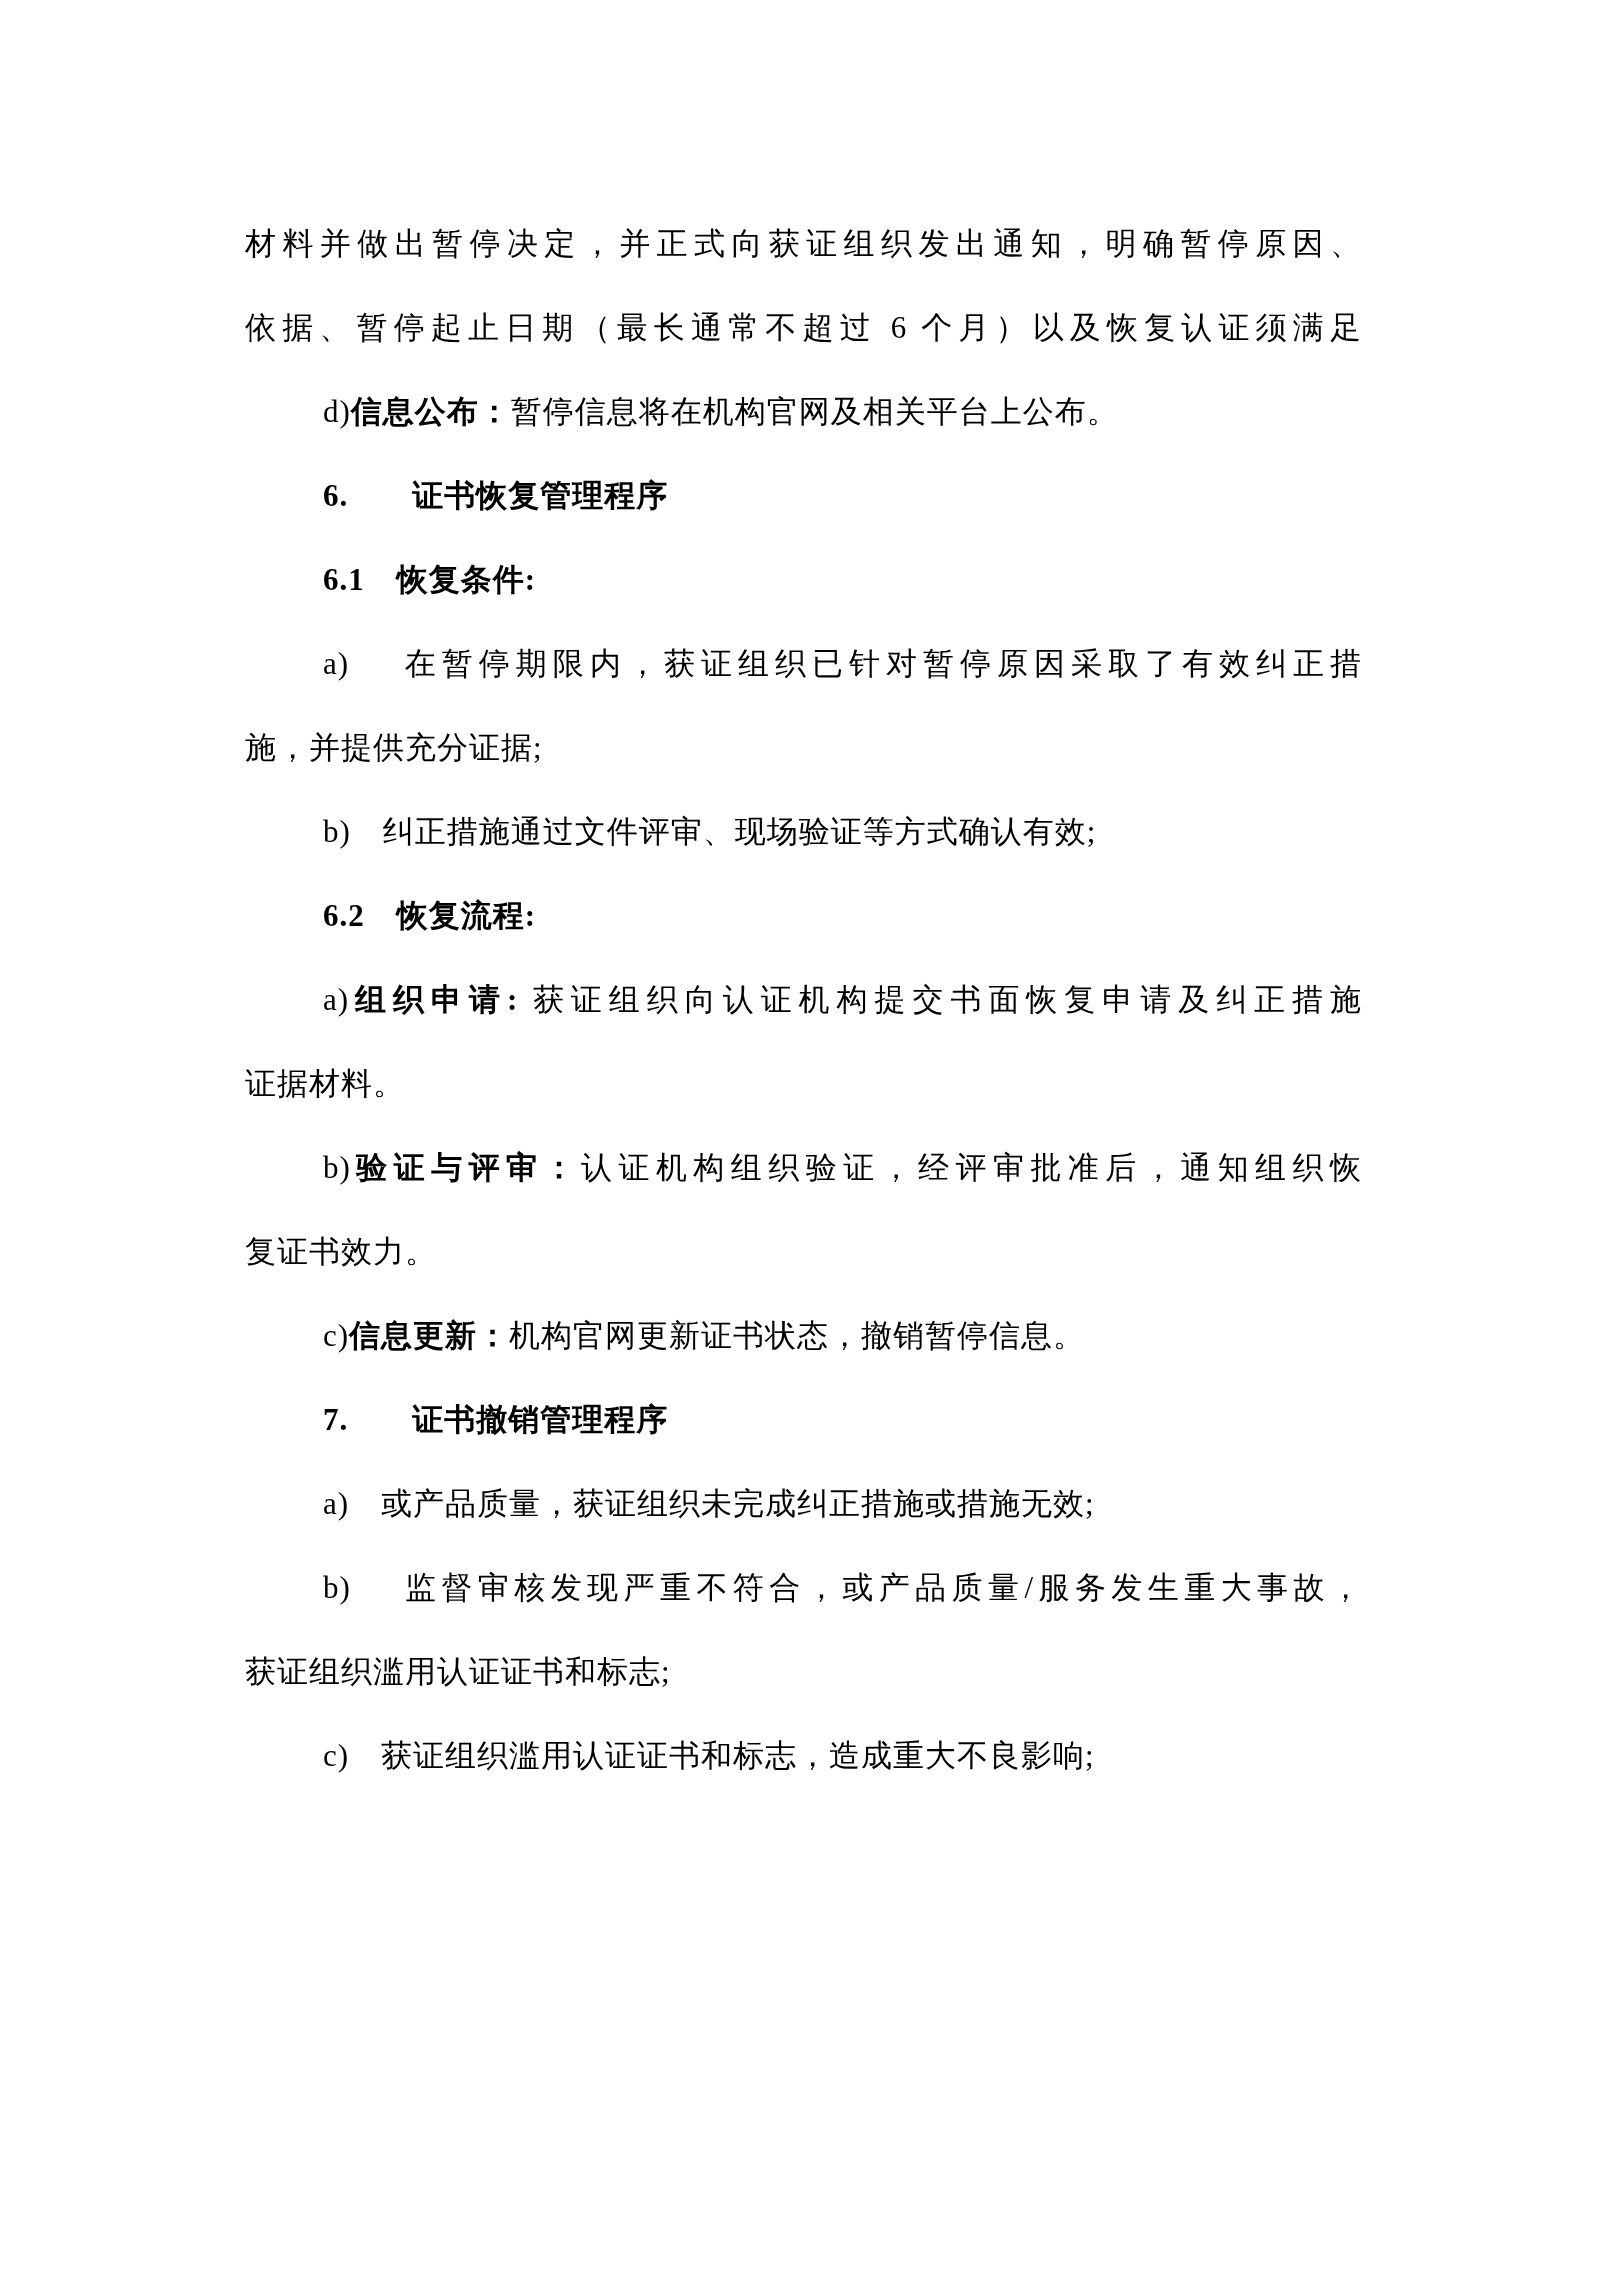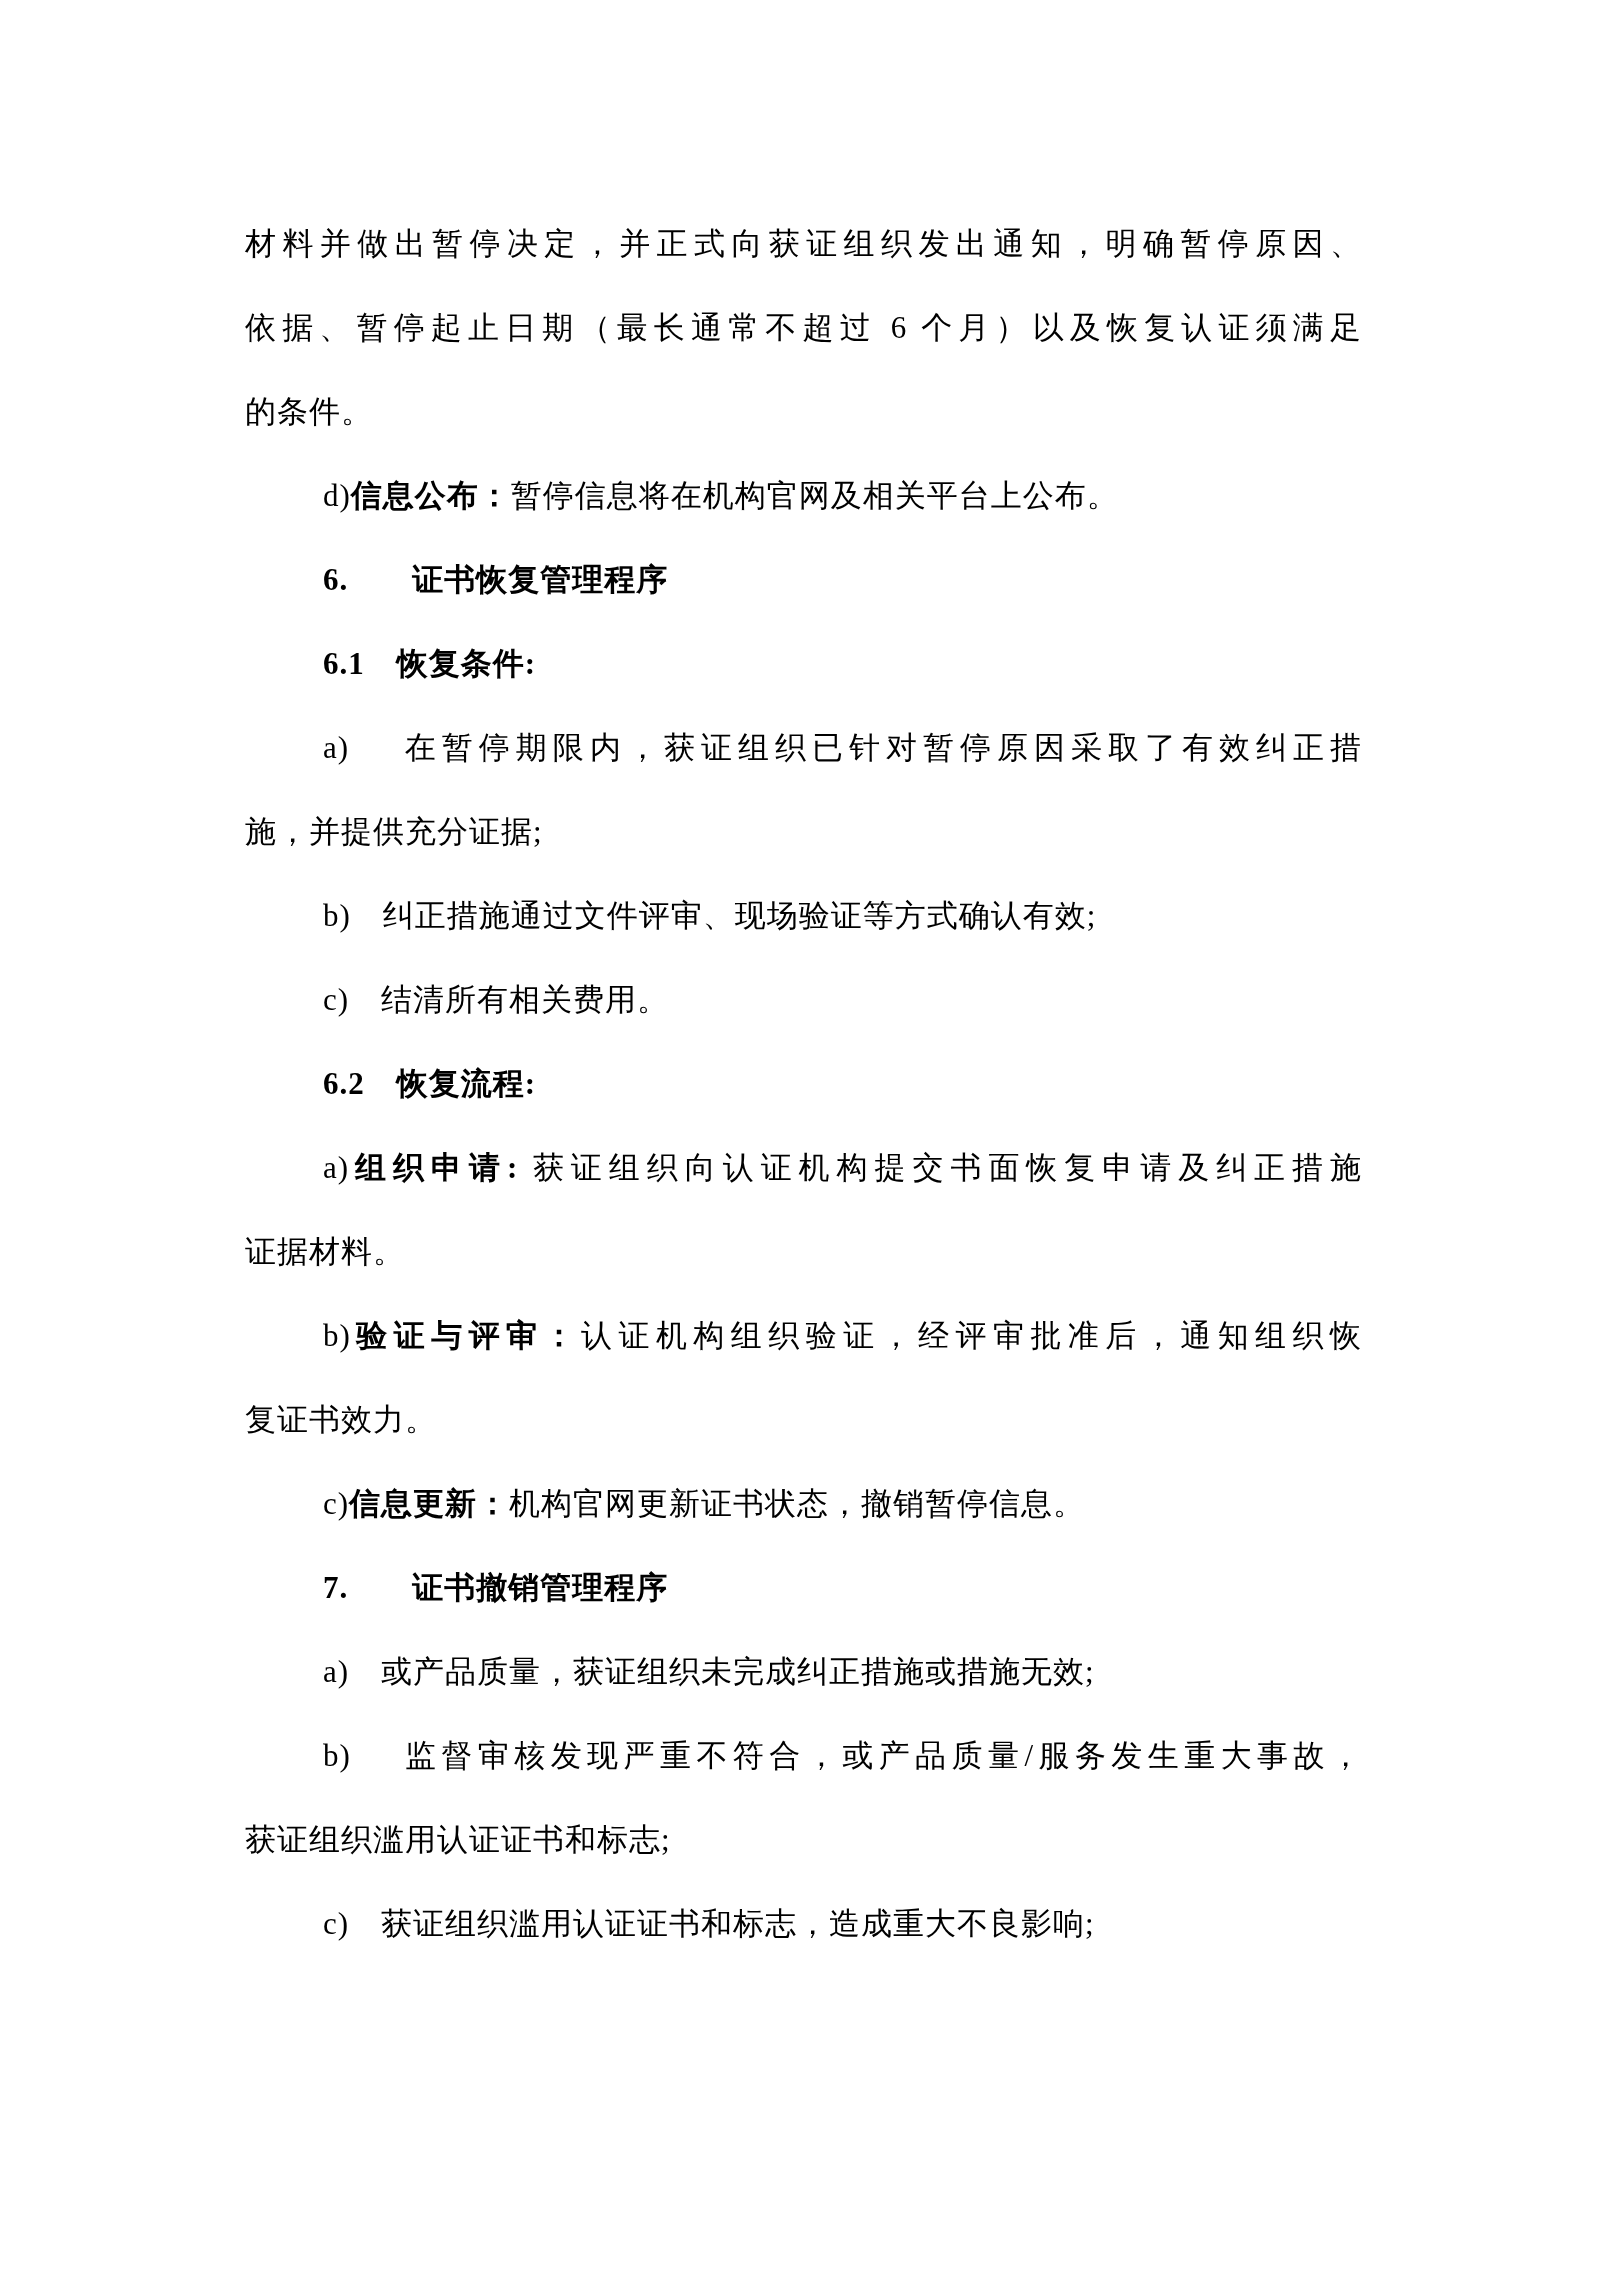--- a/index.html
+++ b/index.html
@@ -39,28 +39,26 @@
   .b {
     font-weight: 700;
   }
 </style>
 </head>
 <body>
 
 <main class="doc">
   <div class="line fill"><span>材料并做出暂停决定，并正式向获证组织发出通知，明确暂停原因、</span></div>
   <div class="line fill"><span>依据、暂停起止日期（最长通常不超过 6 个月）以及恢复认证须满足</span></div>
-  <div class="line"><span>的条件。</span></div>
   <div class="line indent"><span>d)</span><span class="b">信息公布：</span><span>暂停信息将在机构官网及相关平台上公布。</span></div>
   <div class="line indent"><span class="b">6.　　证书恢复管理程序</span></div>
   <div class="line indent"><span class="b">6.1　恢复条件:</span></div>
   <div class="line indent fill"><span>a)　 在暂停期限内，获证组织已针对暂停原因采取了有效纠正措</span></div>
   <div class="line"><span>施，并提供充分证据;</span></div>
   <div class="line indent"><span>b)　纠正措施通过文件评审、现场验证等方式确认有效;</span></div>
-  <div class="line indent"><span>c)　结清所有相关费用。</span></div>
   <div class="line indent"><span class="b">6.2　恢复流程:</span></div>
   <div class="line indent fill"><span>a)</span><span class="b">组织申请:</span><span> 获证组织向认证机构提交书面恢复申请及纠正措施</span></div>
   <div class="line"><span>证据材料。</span></div>
   <div class="line indent fill"><span>b)</span><span class="b">验证与评审：</span><span>认证机构组织验证，经评审批准后，通知组织恢</span></div>
   <div class="line"><span>复证书效力。</span></div>
   <div class="line indent"><span>c)</span><span class="b">信息更新：</span><span>机构官网更新证书状态，撤销暂停信息。</span></div>
   <div class="line indent"><span class="b">7.　　证书撤销管理程序</span></div>
   <div class="line indent"><span>a)　或产品质量，获证组织未完成纠正措施或措施无效;</span></div>
   <div class="line indent fill"><span>b)　 监督审核发现严重不符合，或产品质量/服务发生重大事故，</span></div>
   <div class="line"><span>获证组织滥用认证证书和标志;</span></div>

